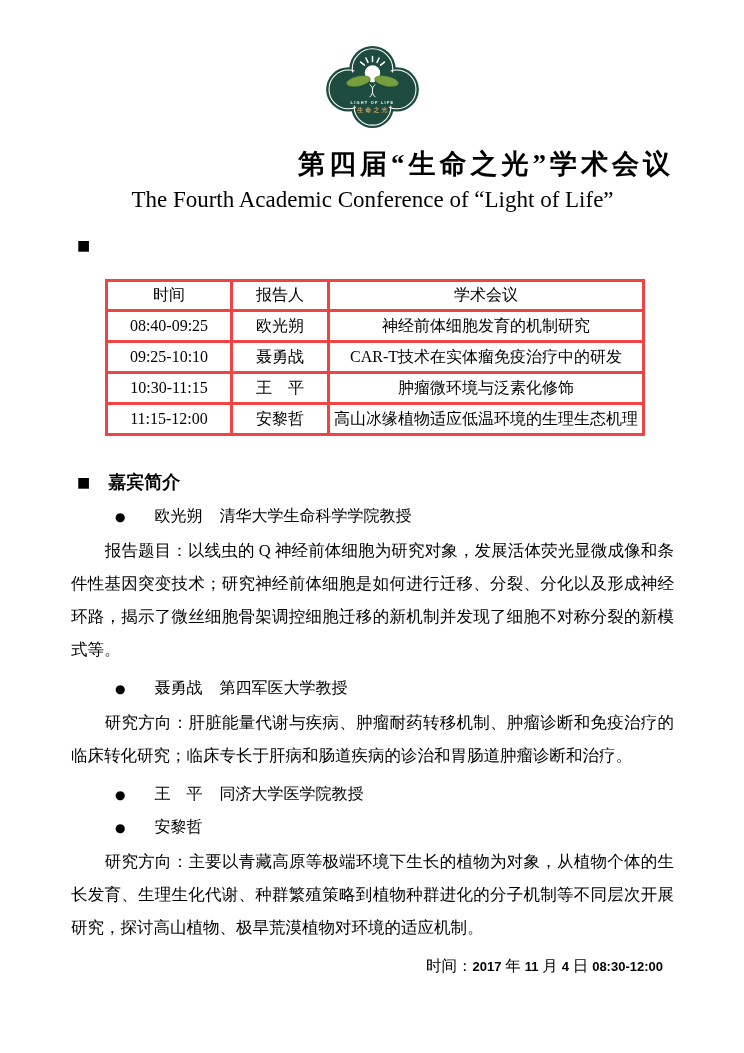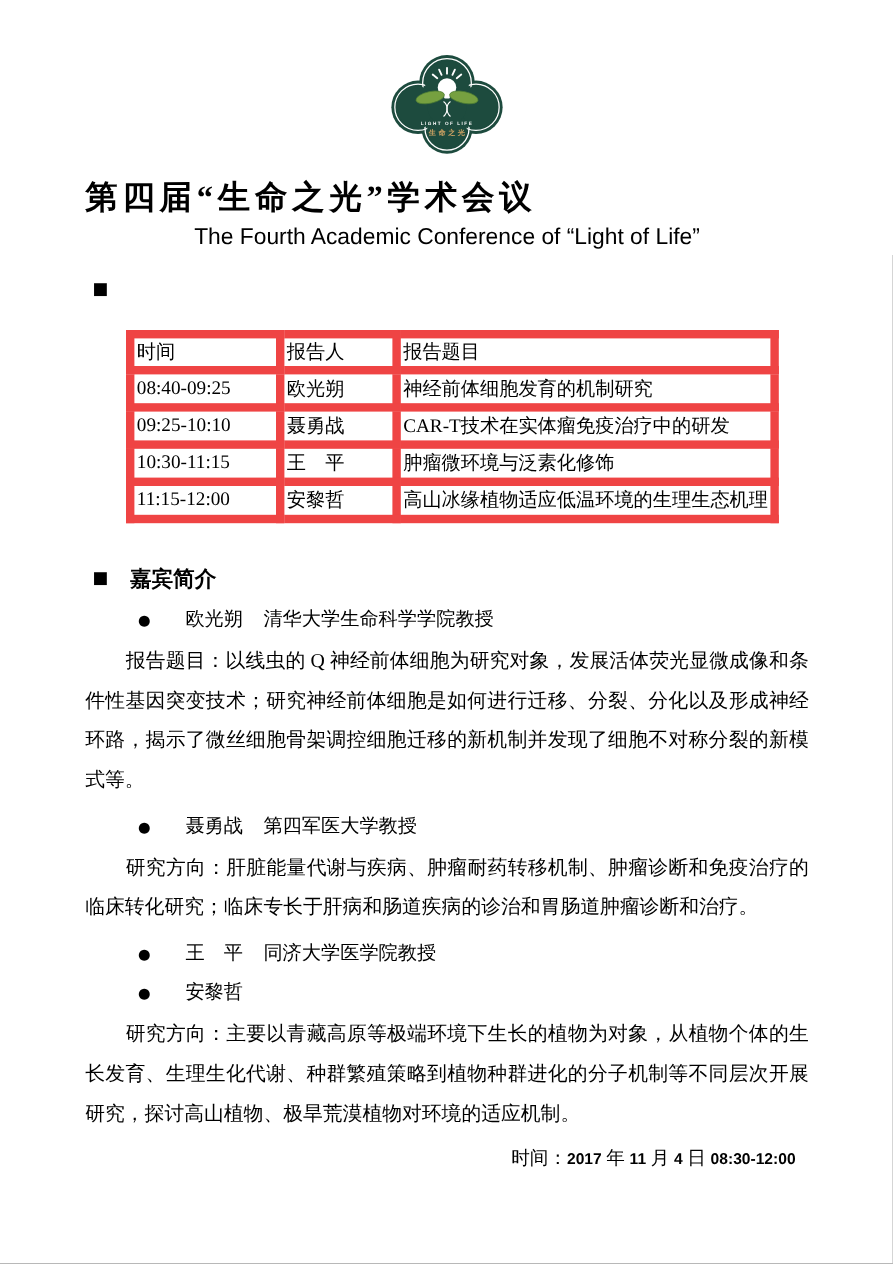--- a/index.html
+++ b/index.html
@@ -14,32 +14,32 @@
     font-family: "Liberation Serif", serif;
     overflow: hidden;
   }
   .content { padding: 44px 70px 0 71px; }
 
   
   .logo-wrap { text-align: center; height: 86px; }
 
   
   .title-cn {
-    text-align: left;
+    text-align: right;
     font-size: 27px;
     font-weight: bold;
     letter-spacing: 4px;
     margin-top: 16px;
     font-family: "Liberation Serif", serif;
   }
   .title-en {
     text-align: center;
-    font-size: 19px;
+    font-size: 23px;
     margin-top: 5px;
-    font-family: Liberation Sans, sans-serif;
+    font-family: Liberation Serif, serif;
   }
 
   
   .section-heading {
     display: flex;
     align-items: center;
     font-size: 18px;
     font-weight: bold;
     font-family: "Liberation Sans", sans-serif;
   }
@@ -54,22 +54,22 @@
 
   
   table.schedule {
     border-collapse: collapse;
     margin: 26px 0 0 34px;
     width: 537px;
     table-layout: fixed;
     font-size: 16px;
   }
   table.schedule th, table.schedule td {
-    border: 7px solid #ef4444;
-    text-align: left;
+    border: 3px solid #ef4444;
+    text-align: center;
     vertical-align: middle;
     padding: 0 2px;
     font-weight: normal;
     height: 31px;
     white-space: nowrap;
     overflow: hidden;
   }
   table.schedule th { height: 30px; }
   col.c-time { width: 125px; }
   col.c-speaker { width: 97px; }
@@ -187,21 +187,21 @@
     <table class="schedule">
       <colgroup>
           <col class="c-time">
           <col class="c-speaker">
           <col class="c-topic">
         </colgroup>
       <thead>
         <tr>
           <th>时间</th>
           <th>报告人</th>
-          <th>报告题目</th>
+          <th>学术会议</th>
         </tr>
       </thead>
       <tbody id="schedule-body">
           <tr>
             <td>08:40-09:25</td>
             <td>欧光朔</td>
             <td>神经前体细胞发育的机制研究</td>
           </tr>
           <tr>
             <td>09:25-10:10</td>

